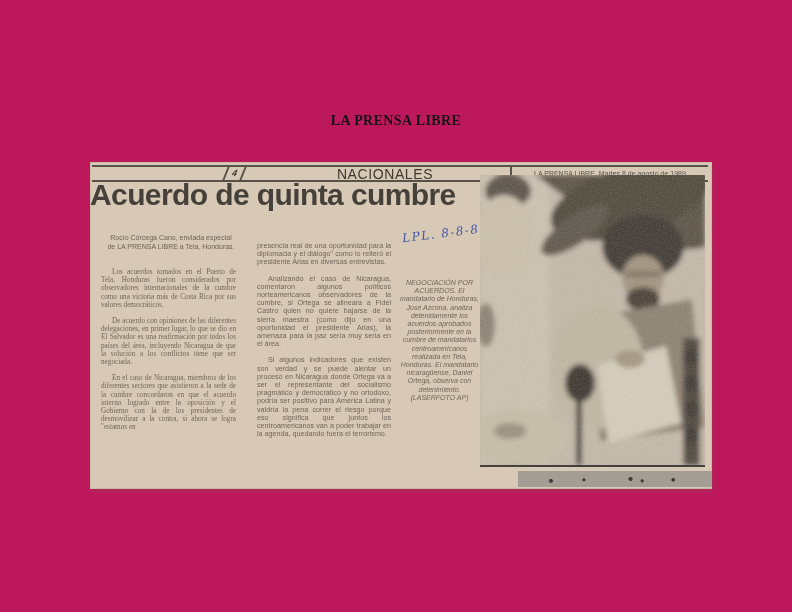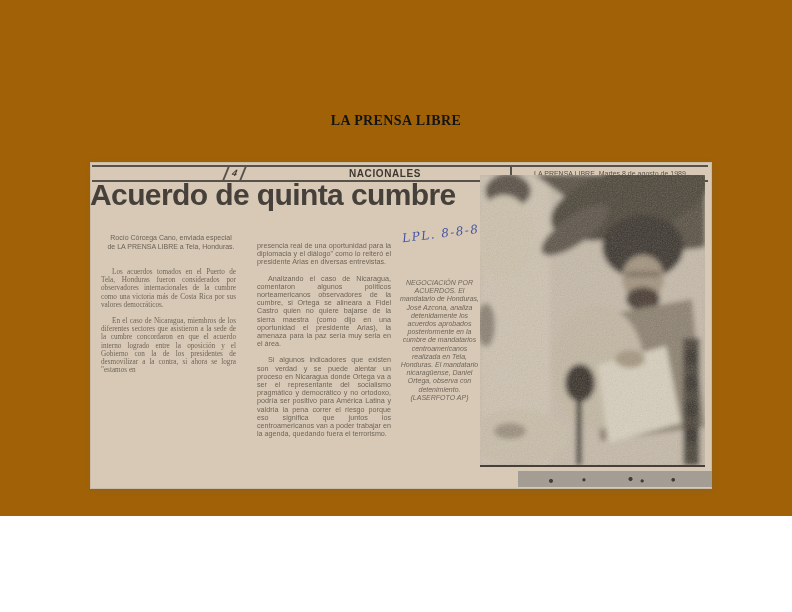--- a/index.html
+++ b/index.html
@@ -1,35 +1,35 @@
 <!DOCTYPE html>
 <html><head>
 <meta charset="utf-8">
 <style>
   html,body{margin:0;padding:0;background:#ffffff;}
-  .page{position:relative;width:792px;height:516px;background:#a16207;overflow:hidden;
+  .page{position:relative;width:792px;height:612px;background:#be185d;overflow:hidden;
         font-family:"Liberation Sans",sans-serif;}
   
   .masthead{position:absolute;top:113px;left:0;width:100%;text-align:center;
             font-family:"Liberation Serif",serif;font-weight:bold;color:#141414;}
   .masthead .mh-title{font-size:14px;letter-spacing:0.4px;line-height:15px;}
   .masthead .mh-date{font-size:13px;line-height:14px;}
   
   .clipping{position:absolute;left:90px;top:162px;width:622px;height:327px;
             background:#d7c9b5;
             box-shadow:0 0 0 1px #c9bba5 inset, 1px 2px 5px rgba(110,95,75,0.28);}
   
   .folio{position:absolute;left:2px;top:3px;width:616px;height:13px;display:flex;
          border-top:2px solid #57514a;border-bottom:2px solid #57514a;color:#3d3831;}
   .folio-left{width:133px;}
   .folio-num{width:15px;border-left:2px solid #57514a;border-right:2px solid #57514a;
              transform:skewX(-22deg);font-size:9px;font-weight:bold;text-align:center;
              line-height:13px;color:#3d3831;}
   .folio-mid{flex:1;display:flex;align-items:center;justify-content:center;
-             font-size:10px;font-weight:bold;letter-spacing:0.6px;color:#3d3831;padding-left:16px;}
+             font-size:14px;font-weight:normal;letter-spacing:0.6px;color:#3d3831;padding-left:16px;}
   .folio-right{width:196px;border-left:2px solid #57514a;display:flex;align-items:center;
                justify-content:center;font-size:7px;color:#55504a;white-space:nowrap;}
   
   .headline{position:absolute;left:0;top:19px;width:404px;text-align:left;
             font-weight:bold;color:#45403a;font-size:30px;line-height:27px;
             letter-spacing:-0.6px;filter:blur(0.35px);}
   
   .byline{position:absolute;left:2px;top:72px;width:158px;text-align:center;
           font-size:7px;line-height:8.5px;color:#6b6257;white-space:pre-line;
           filter:blur(0.25px);}
@@ -82,20 +82,21 @@
 
     <div class="headline">
       <div>Acuerdo de quinta cumbre</div>
     </div>
 
     <div class="byline">Rocío Córcega Cano, enviada especial
 de LA PRENSA LIBRE a Tela, Honduras.</div>
 
     <div class="col col1">
       <p>Los acuerdos tomados en el Puerto de Tela, Honduras fueron considerados por observadores internacionales de la cumbre como una victoria más de Costa Rica por sus valores democráticos.</p>
+      <p>De acuerdo con opiniones de las diferentes delegaciones, en primer lugar, lo que se dio en El Salvador es una reafirmación por todos los países del área, incluyendo Nicaragua de que la solución a los conflictos tiene que ser negociada.</p>
       <p>En el caso de Nicaragua, miembros de los diferentes sectores que asistieron a la sede de la cumbre concordaron en que el acuerdo interno logrado entre la oposición y el Gobierno con la de los presidentes de desmovilizar a la contra, si ahora se logra "estamos en</p>
     </div>
 
     <div class="col col2">
       <p class="noindent">presencia real de una oportunidad para la diplomacia y el diálogo" como lo reiteró el presidente Arias en diversas entrevistas.</p>
       <p>Analizando el caso de Nicaragua, comentaron algunos políticos norteamericanos observadores de la cumbre, si Ortega se alineara a Fidel Castro quien no quiere bajarse de la sierra maestra (como dijo en una oportunidad el presidente Arias), la amenaza para la paz sería muy seria en el área.</p>
       <p>Si algunos indicadores que existen son verdad y se puede alentar un proceso en Nicaragua donde Ortega va a ser el representante del socialismo pragmático y democrático y no ortodoxo, podría ser positivo para América Latina y valdría la pena correr el riesgo porque eso significa que juntos los centroamericanos van a poder trabajar en la agenda, quedando fuera el terrorismo.</p>
     </div>
 
     <div class="handnote">LPL. 8-8-89</div>

